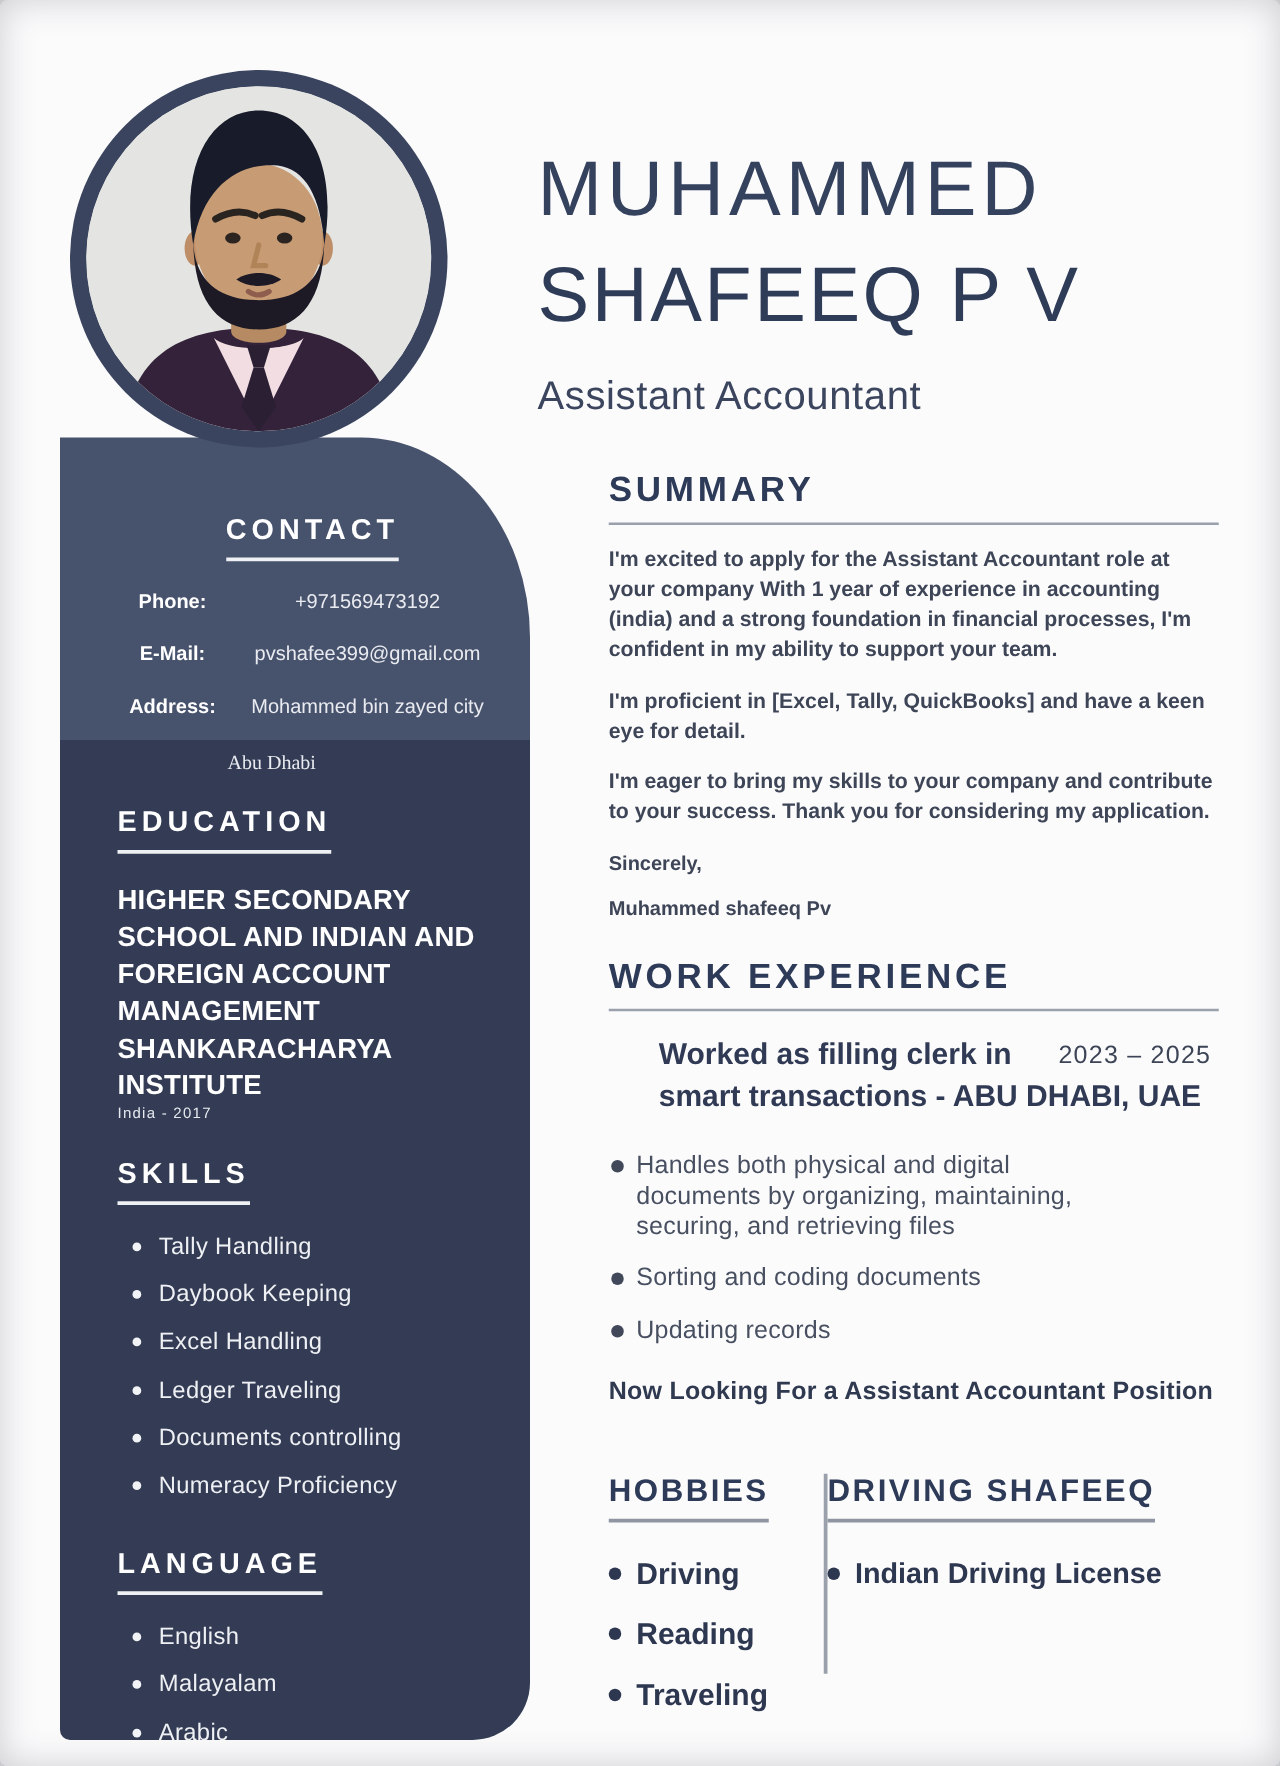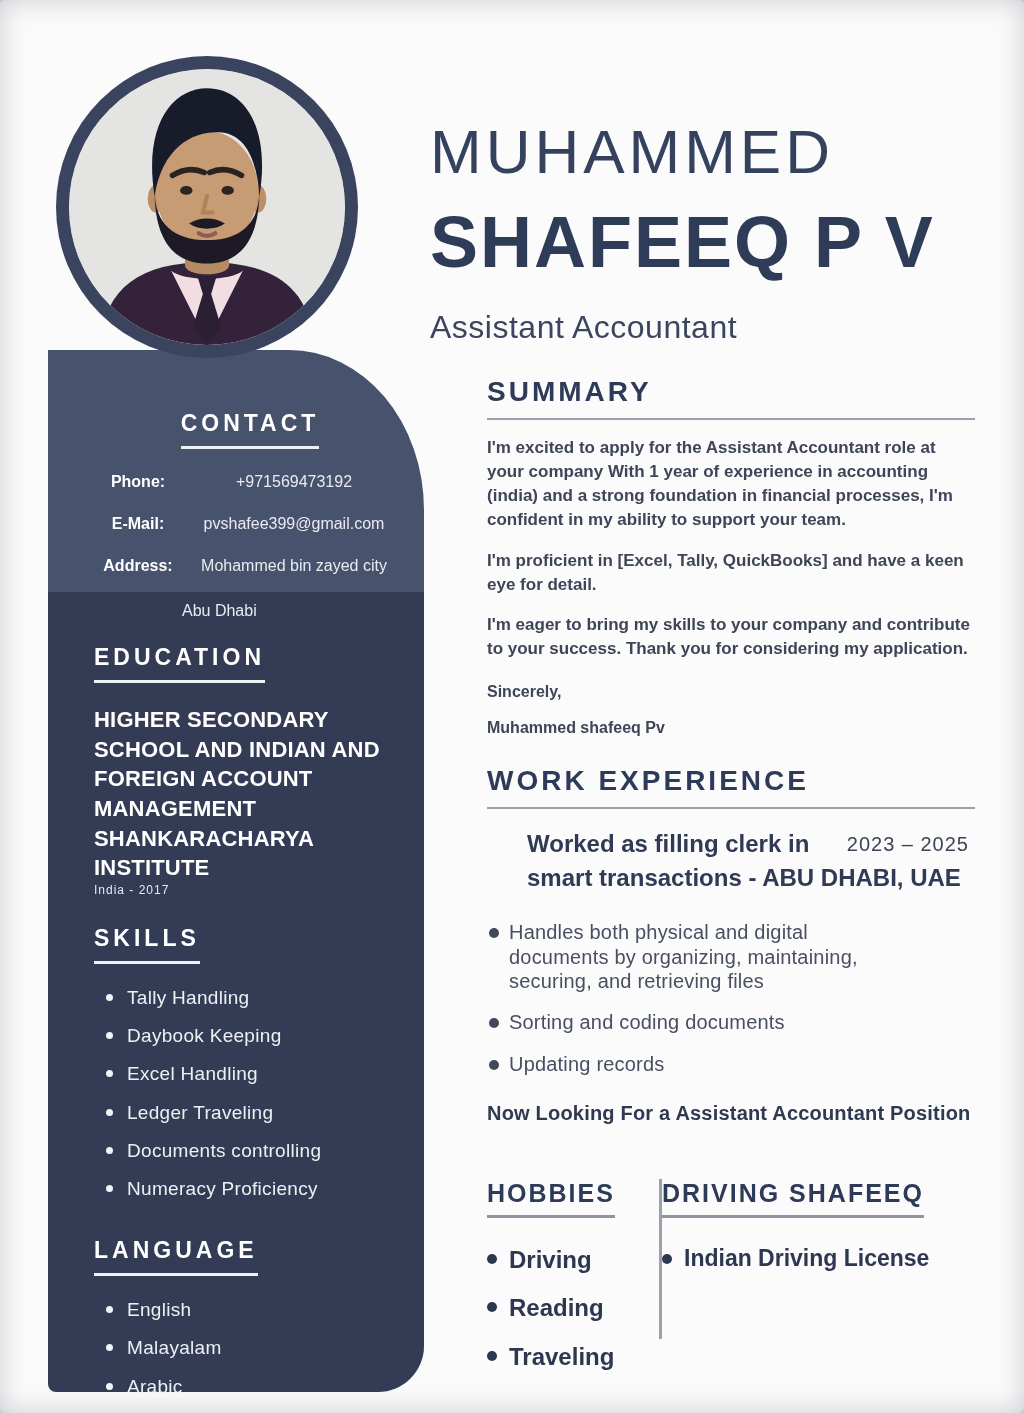--- a/index.html
+++ b/index.html
@@ -35,42 +35,42 @@
   .contact-rows { margin-top: 24px; }
   .c-row { display: grid; grid-template-columns: 88px auto; margin-bottom: 24px; }
   .c-label { color: #ffffff; font-weight: 700; font-size: 16px; }
   .c-value { color: #e9ebf0; font-size: 16px; }
 
   .main-band {
     position: absolute; left: 48px; top: 592px; width: 376px; height: 800px;
     background: #333c54; border-bottom-right-radius: 46px; border-bottom-left-radius: 8px;
     z-index: 2;
   }
-  .addr2 { padding: 10px 0 0 134px; color: #e9ebf0; font-size: 16px; }
+  .addr2 { padding: 10px 0 0 134px; color: #e9ebf0; font-size: 16px; font-family: Liberation Serif, serif; }
   .band-pad { padding-left: 46px; padding-right: 22px; }
   .h-edu { margin-top: 24px; }
   .edu-school {
     margin-top: 22px; color: #ffffff; font-weight: 700; font-size: 22px;
     line-height: 1.35; letter-spacing: .2px;
   }
   .edu-year { color: #e6e9ef; font-size: 12px; letter-spacing: 1px; }
   .h-skills { margin-top: 28px; }
   .side-list { list-style: none; margin-top: 22px; }
   .side-list li { display: flex; align-items: flex-start; margin-bottom: 15px; }
   .dot {
     flex: none; width: 7px; height: 7px; border-radius: 50%; background: #f2f3f6;
     margin: 8px 14px 0 12px;
   }
   .side-item { color: #eef0f4; font-size: 19px; line-height: 1.22; letter-spacing: .3px; }
   .h-lang { margin-top: 22px; }
 
   
   .name-block { position: absolute; left: 430px; top: 116px; z-index: 1; }
   .name-first { font-size: 62px; color: #35425e; letter-spacing: 4px; font-weight: 400; }
-  .name-last  { font-size: 72px; color: #2f3c58; letter-spacing: 2px; font-weight: 700; margin-top: 14px; }
+  .name-last  { font-size: 62px; color: #2f3c58; letter-spacing: 2px; font-weight: 400; margin-top: 14px; }
   .role { font-size: 32px; color: #3b465e; margin-top: 26px; letter-spacing: .5px; }
 
   .content { position: absolute; left: 487px; top: 376px; width: 488px; z-index: 1; }
   .section-head { font-size: 28px; font-weight: 800; color: #2e3b58; letter-spacing: 3px; }
   .rule { height: 2px; background: #9aa1ac; margin-top: 10px; }
 
   .sum-p { margin-top: 16px; font-size: 17px; font-weight: 700; color: #3d4557; line-height: 1.42; }
   .signoff { margin-top: 22px; font-size: 16px; font-weight: 700; color: #3d4557; }
   .signature { margin-top: 18px; font-size: 16px; font-weight: 700; color: #3d4557; }
 

